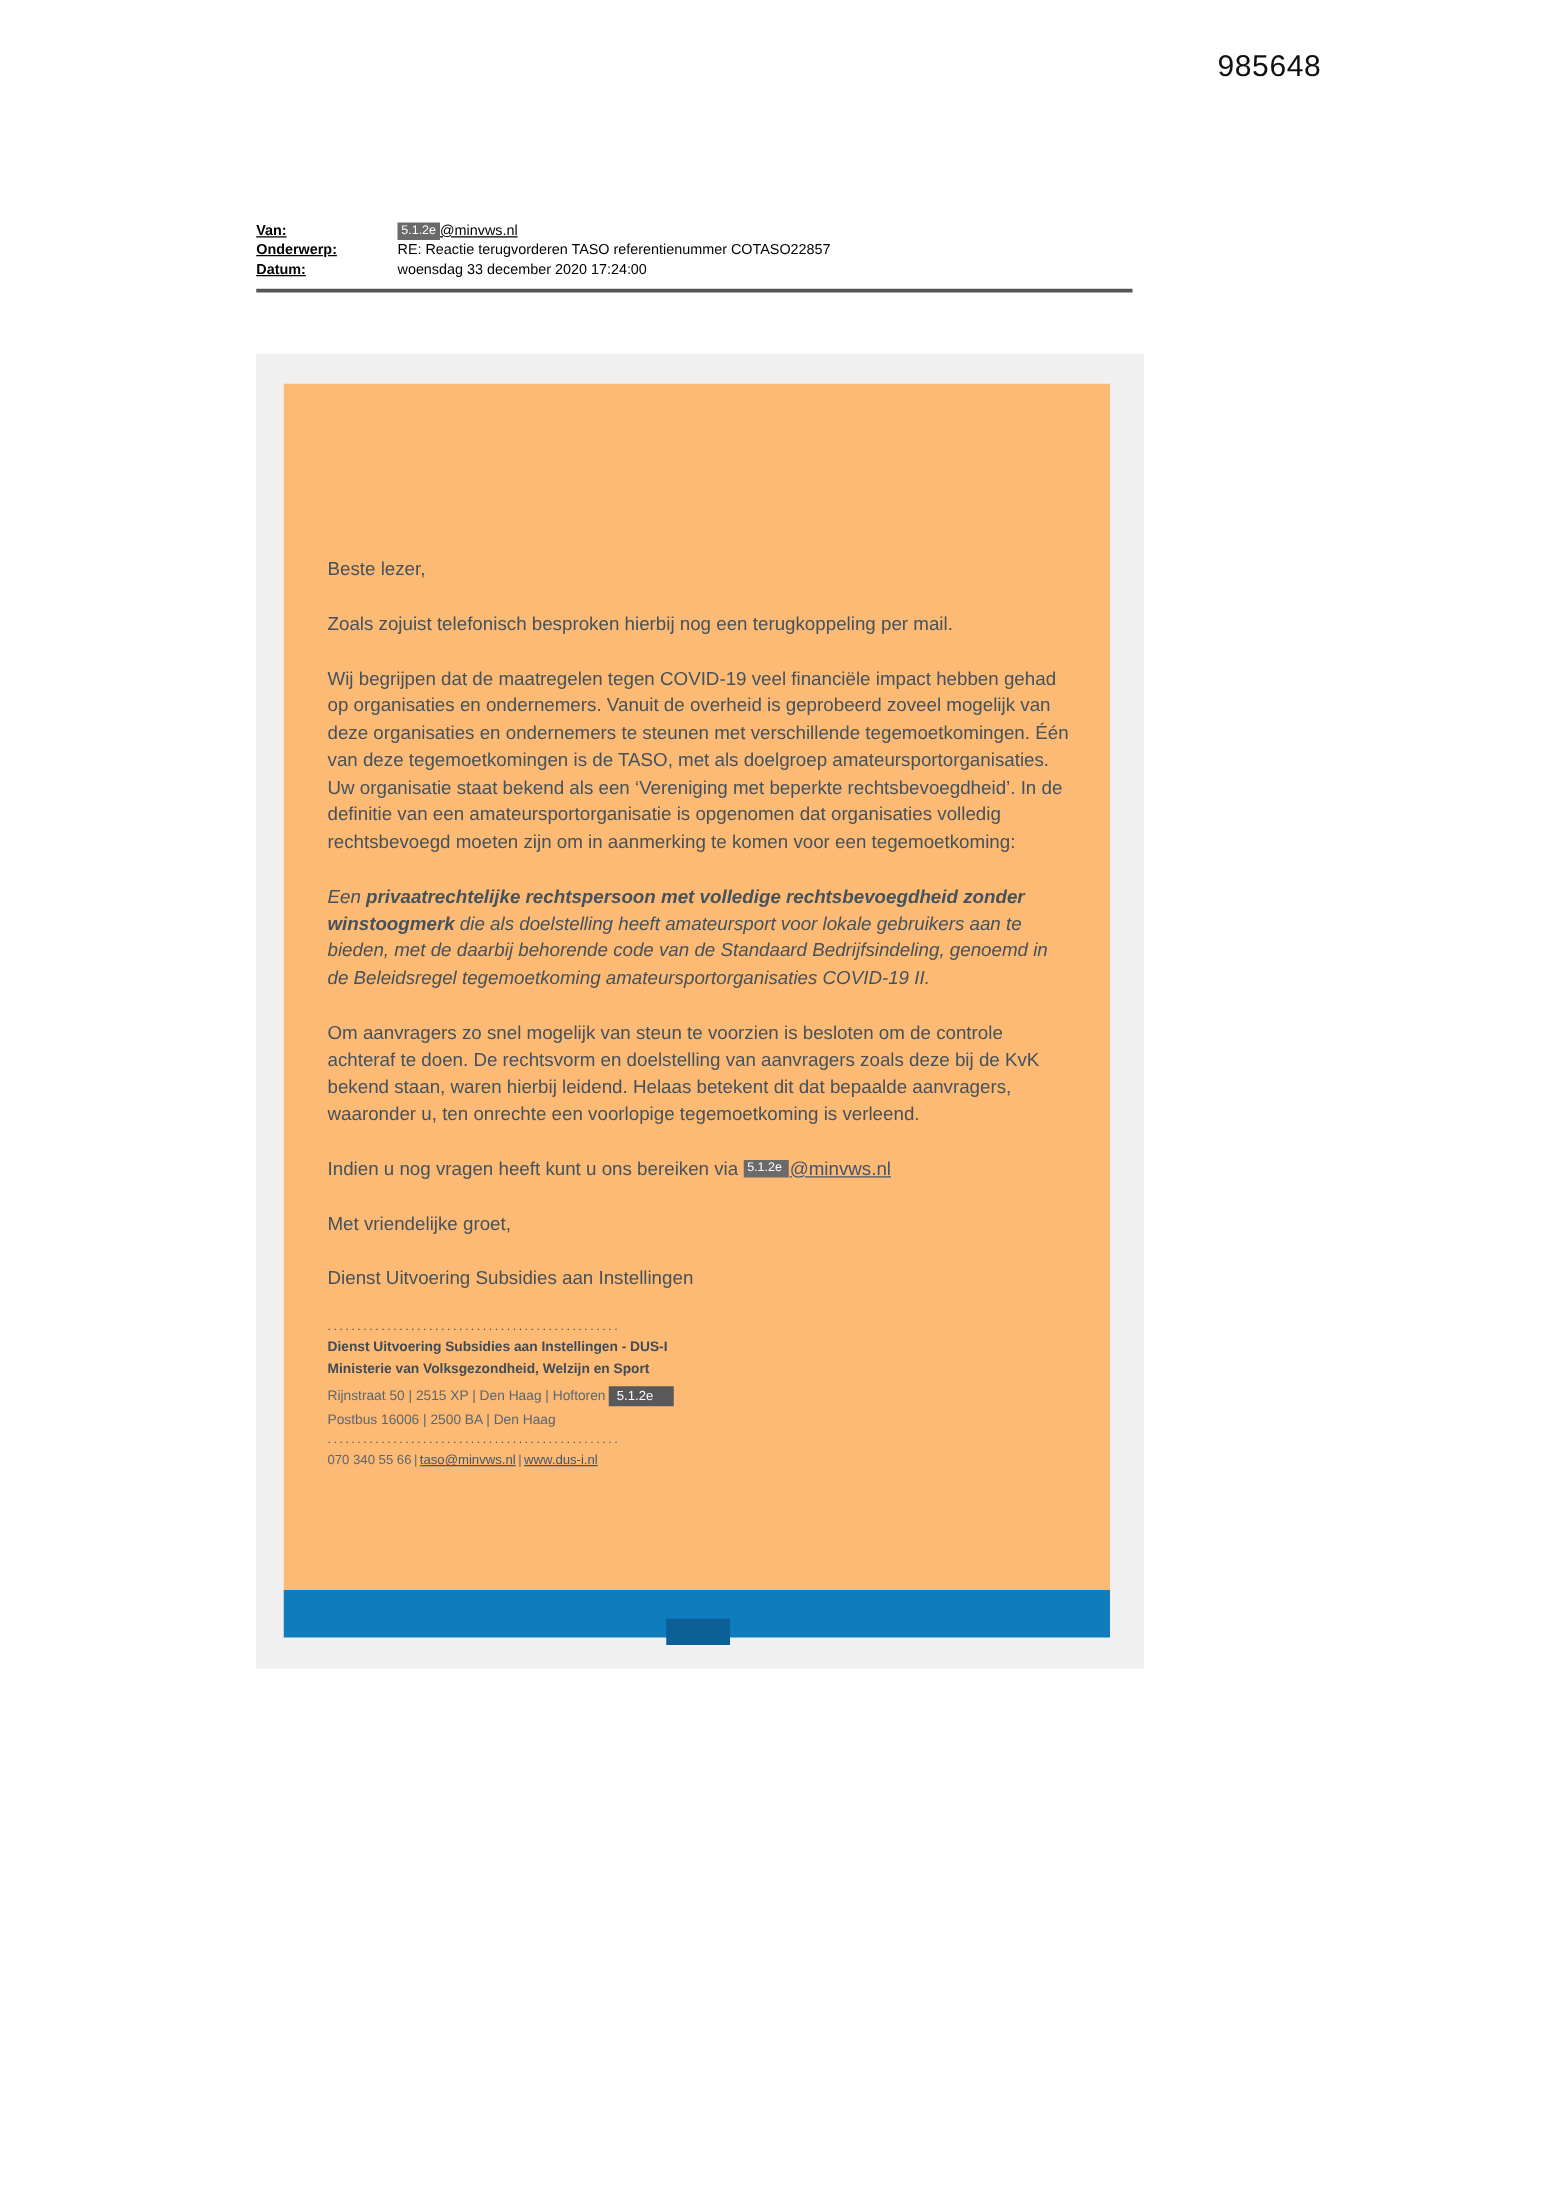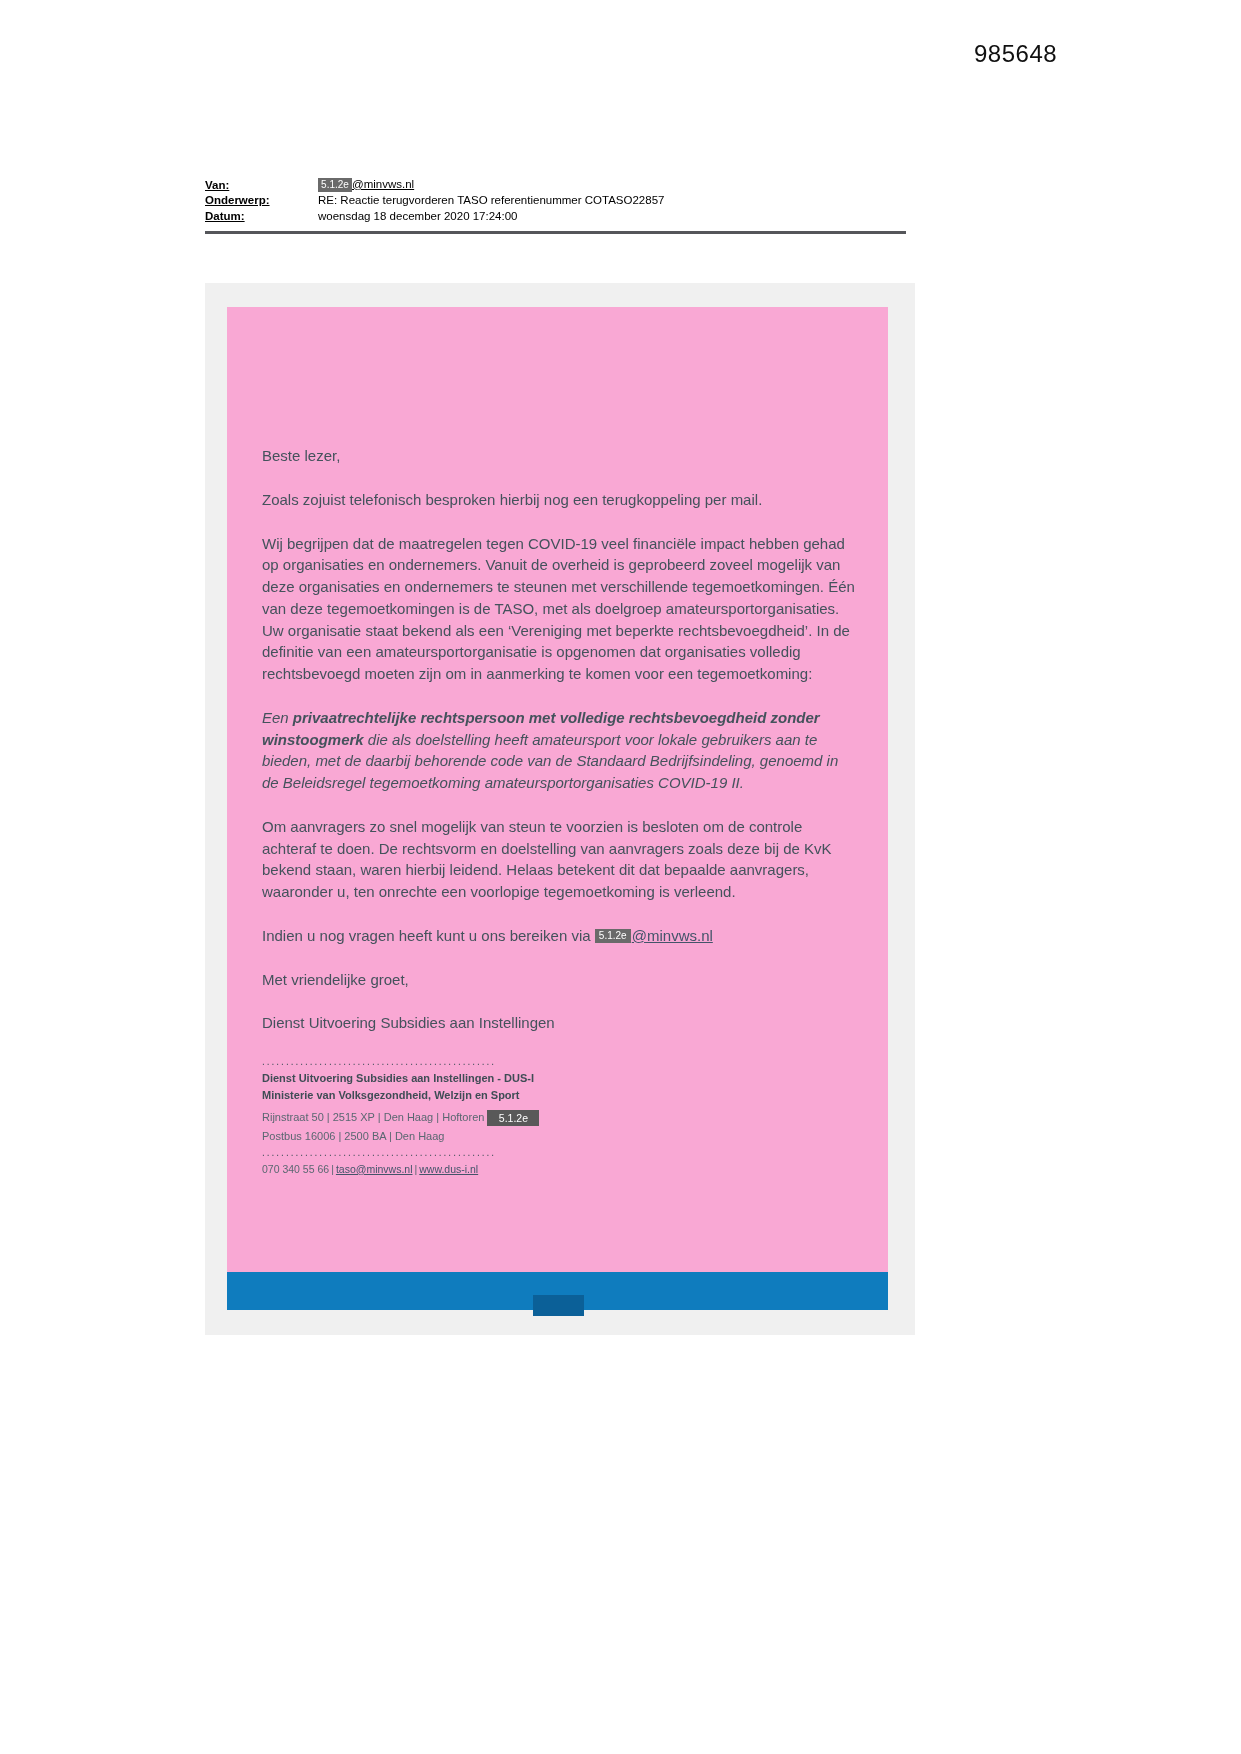--- a/index.html
+++ b/index.html
@@ -12,29 +12,29 @@
 
   
   .email-header { position:absolute; left:205px; top:177px; width:701px; }
   .hrow { display:flex; align-items:center; min-height:15.5px; font-size:11.5px; color:#000; }
   .hlabel { flex:0 0 113px; font-weight:bold;text-decoration:underline; }
   .hvalue { flex:1; white-space:nowrap; }
   .hlink { text-decoration:underline; color:#000; cursor:pointer; }
   .header-divider { margin-top:7px; height:3px; background:#55565a; width:100%; }
 
   
-  .redaction { display:inline-block; background:#6a6a6a; color:#fff; font-size:10px; line-height:14px; text-align:center; vertical-align:middle; }
+  .redaction { display:inline-block; background:#6a6a6a; color:#fff; font-size:10px; line-height:14px; text-align:left; vertical-align:middle; }
   .redaction-sm { min-width:34px; padding:0 3px; }
   .redaction-wide { min-width:96px; padding:0 6px; }
   .redaction-inline { min-width:36px; padding:0 3px; position:relative; top:-1px; margin-right:1px; }
   .redaction-sig { background:#595959; min-width:52px; padding:1px 6px; font-size:10.5px; }
 
   
   .mail-bg { position:absolute; left:205px; top:283px; width:710px; height:1052px; background:#f0f0f0; }
-  .mail-card { position:absolute; left:22px; top:24px; width:661px; height:965px; background:#f9a8d4; }
+  .mail-card { position:absolute; left:22px; top:24px; width:661px; height:965px; background:#fdba74; }
   .mail-content { padding:138px 33px 0 35px; font-size:15px; line-height:1.45; color:#44525c; }
   .mail-content p { margin:0 0 22px 0; }
 
   .quote { font-style:italic; }
   .quote strong { font-weight:bold; }
 
   .body-link { color:#44546a; text-decoration:underline; cursor:pointer; }
 
   
   .signature { margin-top:12px; font-size:11px; line-height:1.5; color:#44525c; }
@@ -61,21 +61,21 @@
     <div class="hrow">
       <span class="hlabel">Van:</span>
       <span class="hvalue"><span class="redaction redaction-sm">5.1.2e</span><a class="hlink">@minvws.nl</a></span>
     </div>
     <div class="hrow">
       <span class="hlabel">Onderwerp:</span>
       <span class="hvalue">RE: Reactie terugvorderen TASO referentienummer COTASO22857</span>
     </div>
     <div class="hrow">
       <span class="hlabel">Datum:</span>
-      <span class="hvalue">woensdag 18 december 2020 17:24:00</span>
+      <span class="hvalue">woensdag 33 december 2020 17:24:00</span>
     </div>
     <div class="header-divider"></div>
   </div>
 
   <div class="mail-bg">
     <div class="mail-card">
       <div class="mail-content">
 
         <p>Beste lezer,</p>
 

